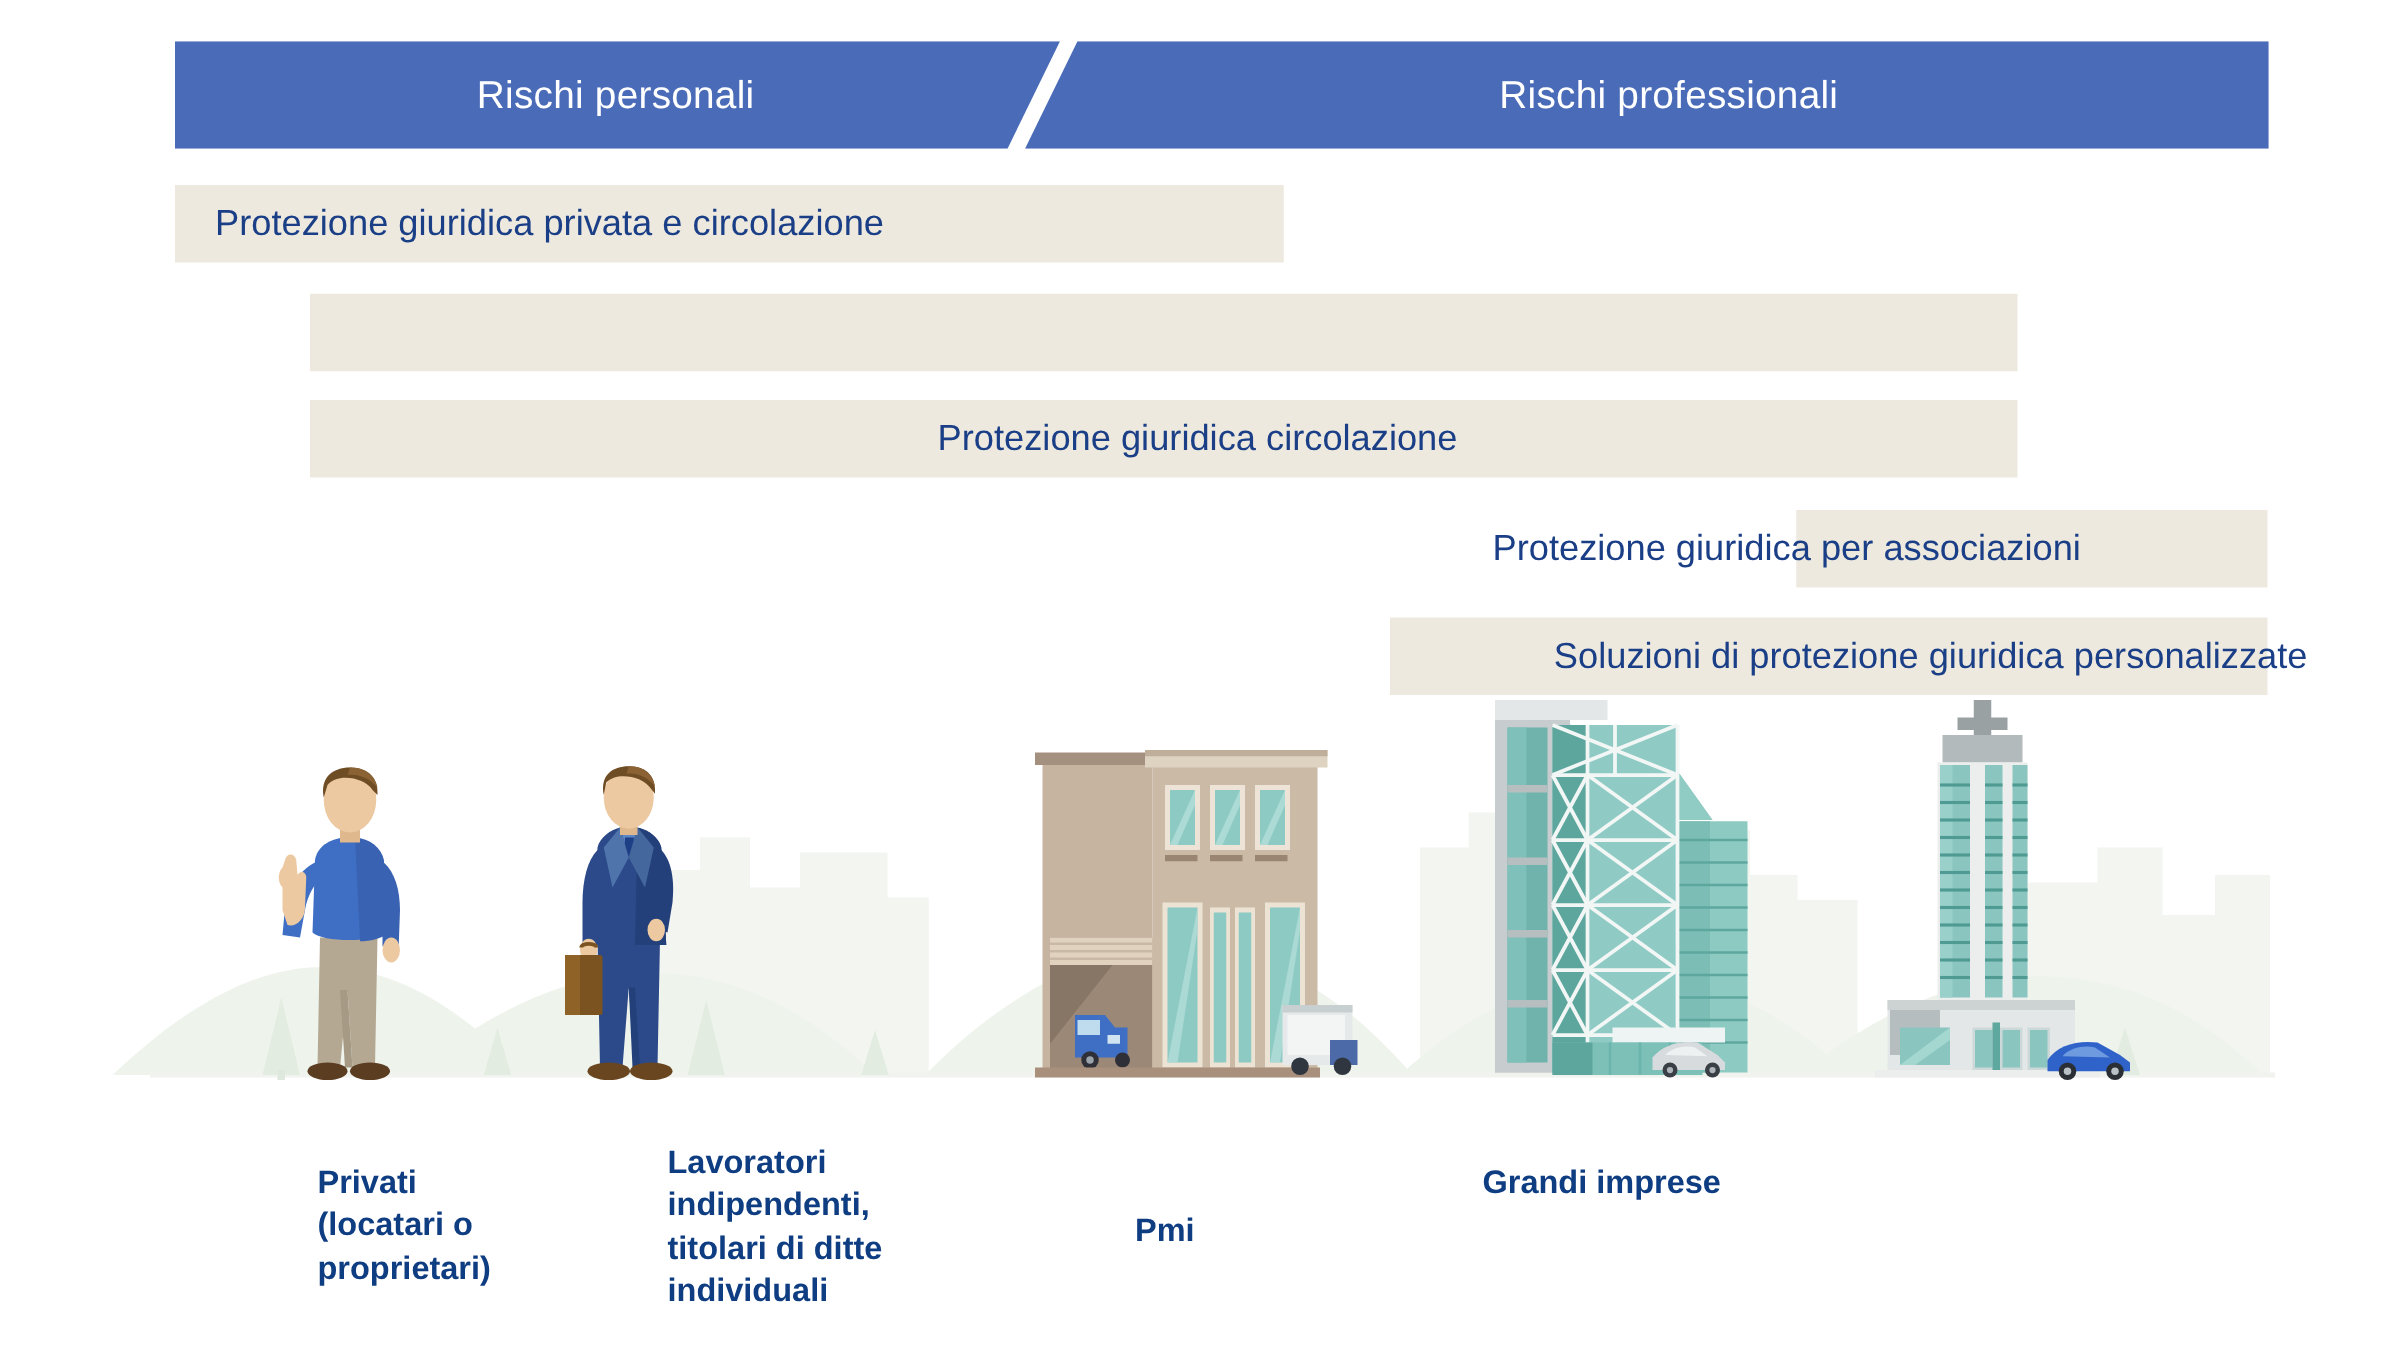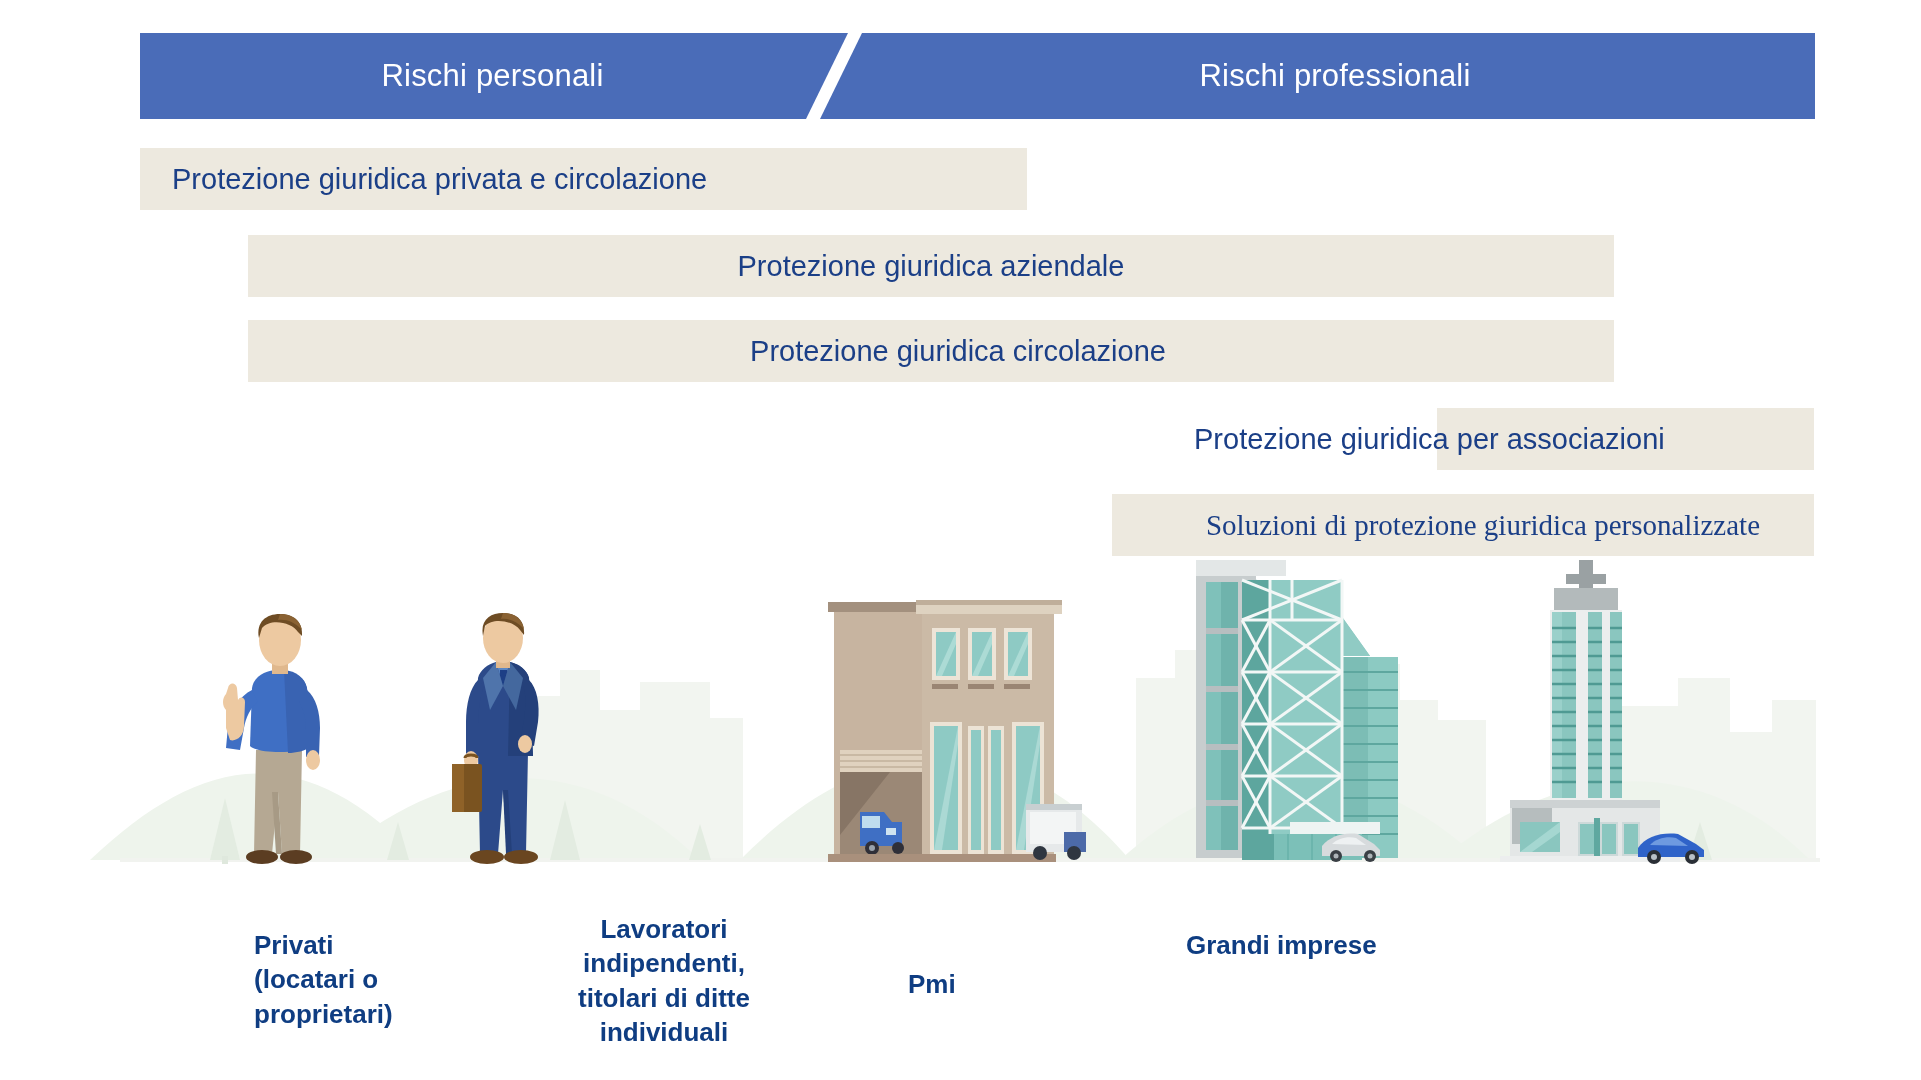--- a/index.html
+++ b/index.html
@@ -109,30 +109,29 @@
     </div>
     <div class="header-half header-right" style="background:transparent;">
       <span class="header-label">Rischi professionali</span>
     </div>
   </div>
 
   <div class="bar" style="left:140px; top:148px; width:887px;"></div>
   <div class="bar-text" style="left:172px; top:148px; text-align:right;">Protezione giuridica privata e circolazione</div>
 
   <div class="bar" style="left:248px; top:235px; width:1366px;"></div>
-  <div class="bar-text" style="left:248px; top:235px; width:1366px; text-align:center;">Protezione giuridica aziendale</div>
 
   <div class="bar" style="left:248px; top:320px; width:1366px;"></div>
   <div class="bar-text" style="left:248px; top:320px; width:1366px; text-align:center;margin-left:27px;">Protezione giuridica circolazione</div>
 
   <div class="bar" style="left:1437px; top:408px; width:377px;"></div>
   <div class="bar-text" style="left:1194px; top:408px; width:620px; ">Protezione giuridica per associazioni</div>
 
   <div class="bar" style="left:1112px; top:494px; width:702px;"></div>
-  <div class="bar-text" style="left:968px; top:494px; width:792px; text-align:right;font-family:Liberation Serif, serif;">Soluzioni di protezione giuridica personalizzate</div>
+  <div class="bar-text" style="left:1054px; top:494px; width:792px; text-align:right;">Soluzioni di protezione giuridica personalizzate</div>
 
   <svg id="scene" viewBox="0 0 1921 350">
 
     <g fill="#f2f5f0">
       <rect x="520" y="136" width="62" height="164"></rect>
       <rect x="560" y="110" width="40" height="190"></rect>
       <rect x="600" y="150" width="56" height="150"></rect>
       <rect x="640" y="122" width="70" height="178"></rect>
       <rect x="695" y="158" width="48" height="142"></rect>
       <rect x="1136" y="118" width="54" height="182"></rect>
@@ -476,21 +475,21 @@
         <circle cx="1692" cy="297" r="7" fill="#2a2f36"></circle>
         <circle cx="1692" cy="297" r="3" fill="#b9c0c6"></circle>
       </g>
     </g>
   </svg>
 
   <div class="cat-label" style="left:254px; top:928px; width:230px;">Privati
 (locatari o
 proprietari)</div>
 
-  <div class="cat-label" style="left:534px; top:912px; width:260px;text-align:center;">Lavoratori
+  <div class="cat-label" style="left:534px; top:912px; width:260px;">Lavoratori
 indipendenti,
 titolari di ditte
 individuali</div>
 
   <div class="cat-label" style="left:908px; top:928px; width:200px;margin-top:39px;">Pmi</div>
 
   <div class="cat-label" style="left:1186px; top:928px; width:260px;">Grandi imprese</div>
 
 
 </div>

